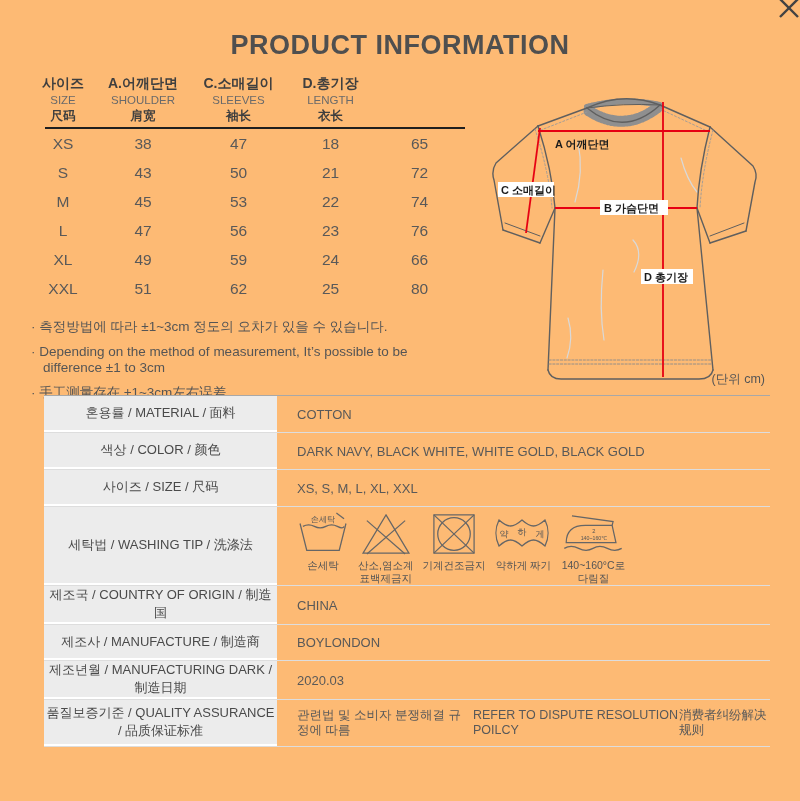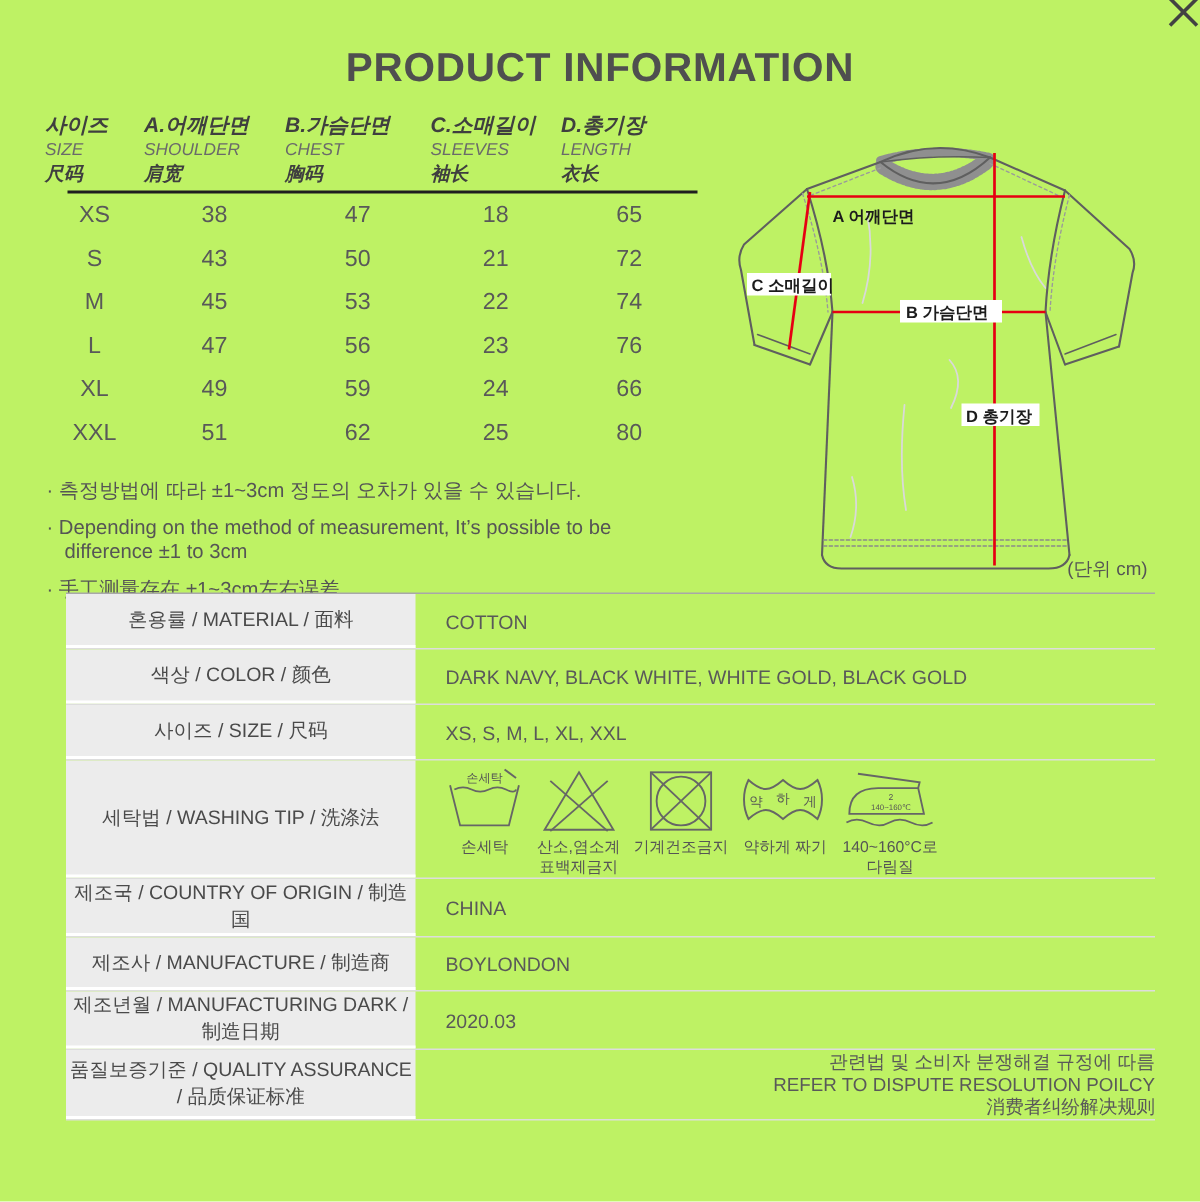--- a/index.html
+++ b/index.html
@@ -1,30 +1,30 @@
 <!DOCTYPE html>
 <html><head>
 <meta charset="utf-8">
 <style>
   html,body { margin:0; padding:0; background:#fff; }
   body { width:800px; height:801px; overflow:hidden; position:relative;
          font-family:"Liberation Sans","DejaVu Sans",sans-serif; }
-  .canvas { position:absolute; inset:0; width:800px; height:801px; background:#bef264; }
+  .canvas { position:absolute; inset:0; width:800px; height:801px; background:#fdba74; }
 
   
   .close { position:absolute; top:-7px; right:-4px; width:30px; height:30px; cursor:pointer; }
 
   
   .title { position:absolute; top:30px; left:0; width:800px; text-align:center;
            font-size:27px; font-weight:700; color:#4f4f4f; letter-spacing:.5px; }
 
   
   .size-table { position:absolute; left:30px; top:74px; width:435px; }
   .st-head, .st-row { display:grid; grid-template-columns:66px 94px 97px 87px 91px; }
-  .st-col { text-align:left;font-style:italic; }
+  .st-col { text-align:center; }
   .st-ko { font-size:14px; font-weight:600; color:#3f3f3f; line-height:19px; }
   .st-en { font-size:11.5px; color:#6a6a6a; line-height:15px; }
   .st-cn { font-size:12.5px; font-weight:700; color:#3f3f3f; line-height:16px; }
   .st-rule { margin-left:15px; width:420px; height:2px; background:#1f1f1f; margin-top:3px; }
   .st-row { height:29px; align-items:center; }
   .st-cell { text-align:center; font-size:15.5px; color:#595959; }
 
   
   .notes { position:absolute; left:31px; top:319px; width:430px; }
   .note { font-size:13.5px; color:#555; line-height:16px; margin-bottom:9px;
@@ -37,21 +37,21 @@
           font-size:12.5px; color:#555; }
 
   
   .details { position:absolute; left:44px; top:395px; width:726px; border-top:1px solid #a8a8a8; }
   .drow { display:flex; align-items:stretch; border-bottom:1px solid #ddd; }
   .dlabel { width:233px; background:#ececec; border-bottom:2px solid #fff;
             display:flex; align-items:center; justify-content:center; text-align:center;
             font-size:13px; color:#4a4a4a; }
   .dvalue { flex:1; display:flex; align-items:center; padding-left:20px;
             font-size:13px; color:#595959; }
-  .dvalue.block { flex-direction:column; align-items:flex-end; justify-content:center; }
+  .dvalue.block { flex-direction:row; align-items:center; justify-content:center; }
   .dvalue.block div { font-size:12.5px; line-height:15px; }
 
   
   .wash { display:flex; gap:9px; align-items:flex-start; padding-top:5px; }
   .wi { display:flex; flex-direction:column; align-items:center; }
   .wi svg { height:44px; }
   .wi svg path, .wi svg rect, .wi svg circle, .wi svg line { stroke:#666; stroke-width:1.3; fill:none; }
   .wi svg text { font-family:"Liberation Sans","DejaVu Sans",sans-serif; fill:#555; stroke:none; }
   .wi-label { font-size:10.5px; color:#555; line-height:13px; text-align:center; margin-top:3px; }
 </style>
@@ -73,25 +73,20 @@
         <div class="st-ko">사이즈</div>
         <div class="st-en">SIZE</div>
         <div class="st-cn">尺码</div>
       </div>
       <div class="st-col">
         <div class="st-ko">A.어깨단면</div>
         <div class="st-en">SHOULDER</div>
         <div class="st-cn">肩宽</div>
       </div>
       <div class="st-col">
-        <div class="st-ko">B.가슴단면</div>
-        <div class="st-en">CHEST</div>
-        <div class="st-cn">胸码</div>
-      </div>
-      <div class="st-col">
         <div class="st-ko">C.소매길이</div>
         <div class="st-en">SLEEVES</div>
         <div class="st-cn">袖长</div>
       </div>
       <div class="st-col">
         <div class="st-ko">D.총기장</div>
         <div class="st-en">LENGTH</div>
         <div class="st-cn">衣长</div>
       </div>
     </div>

